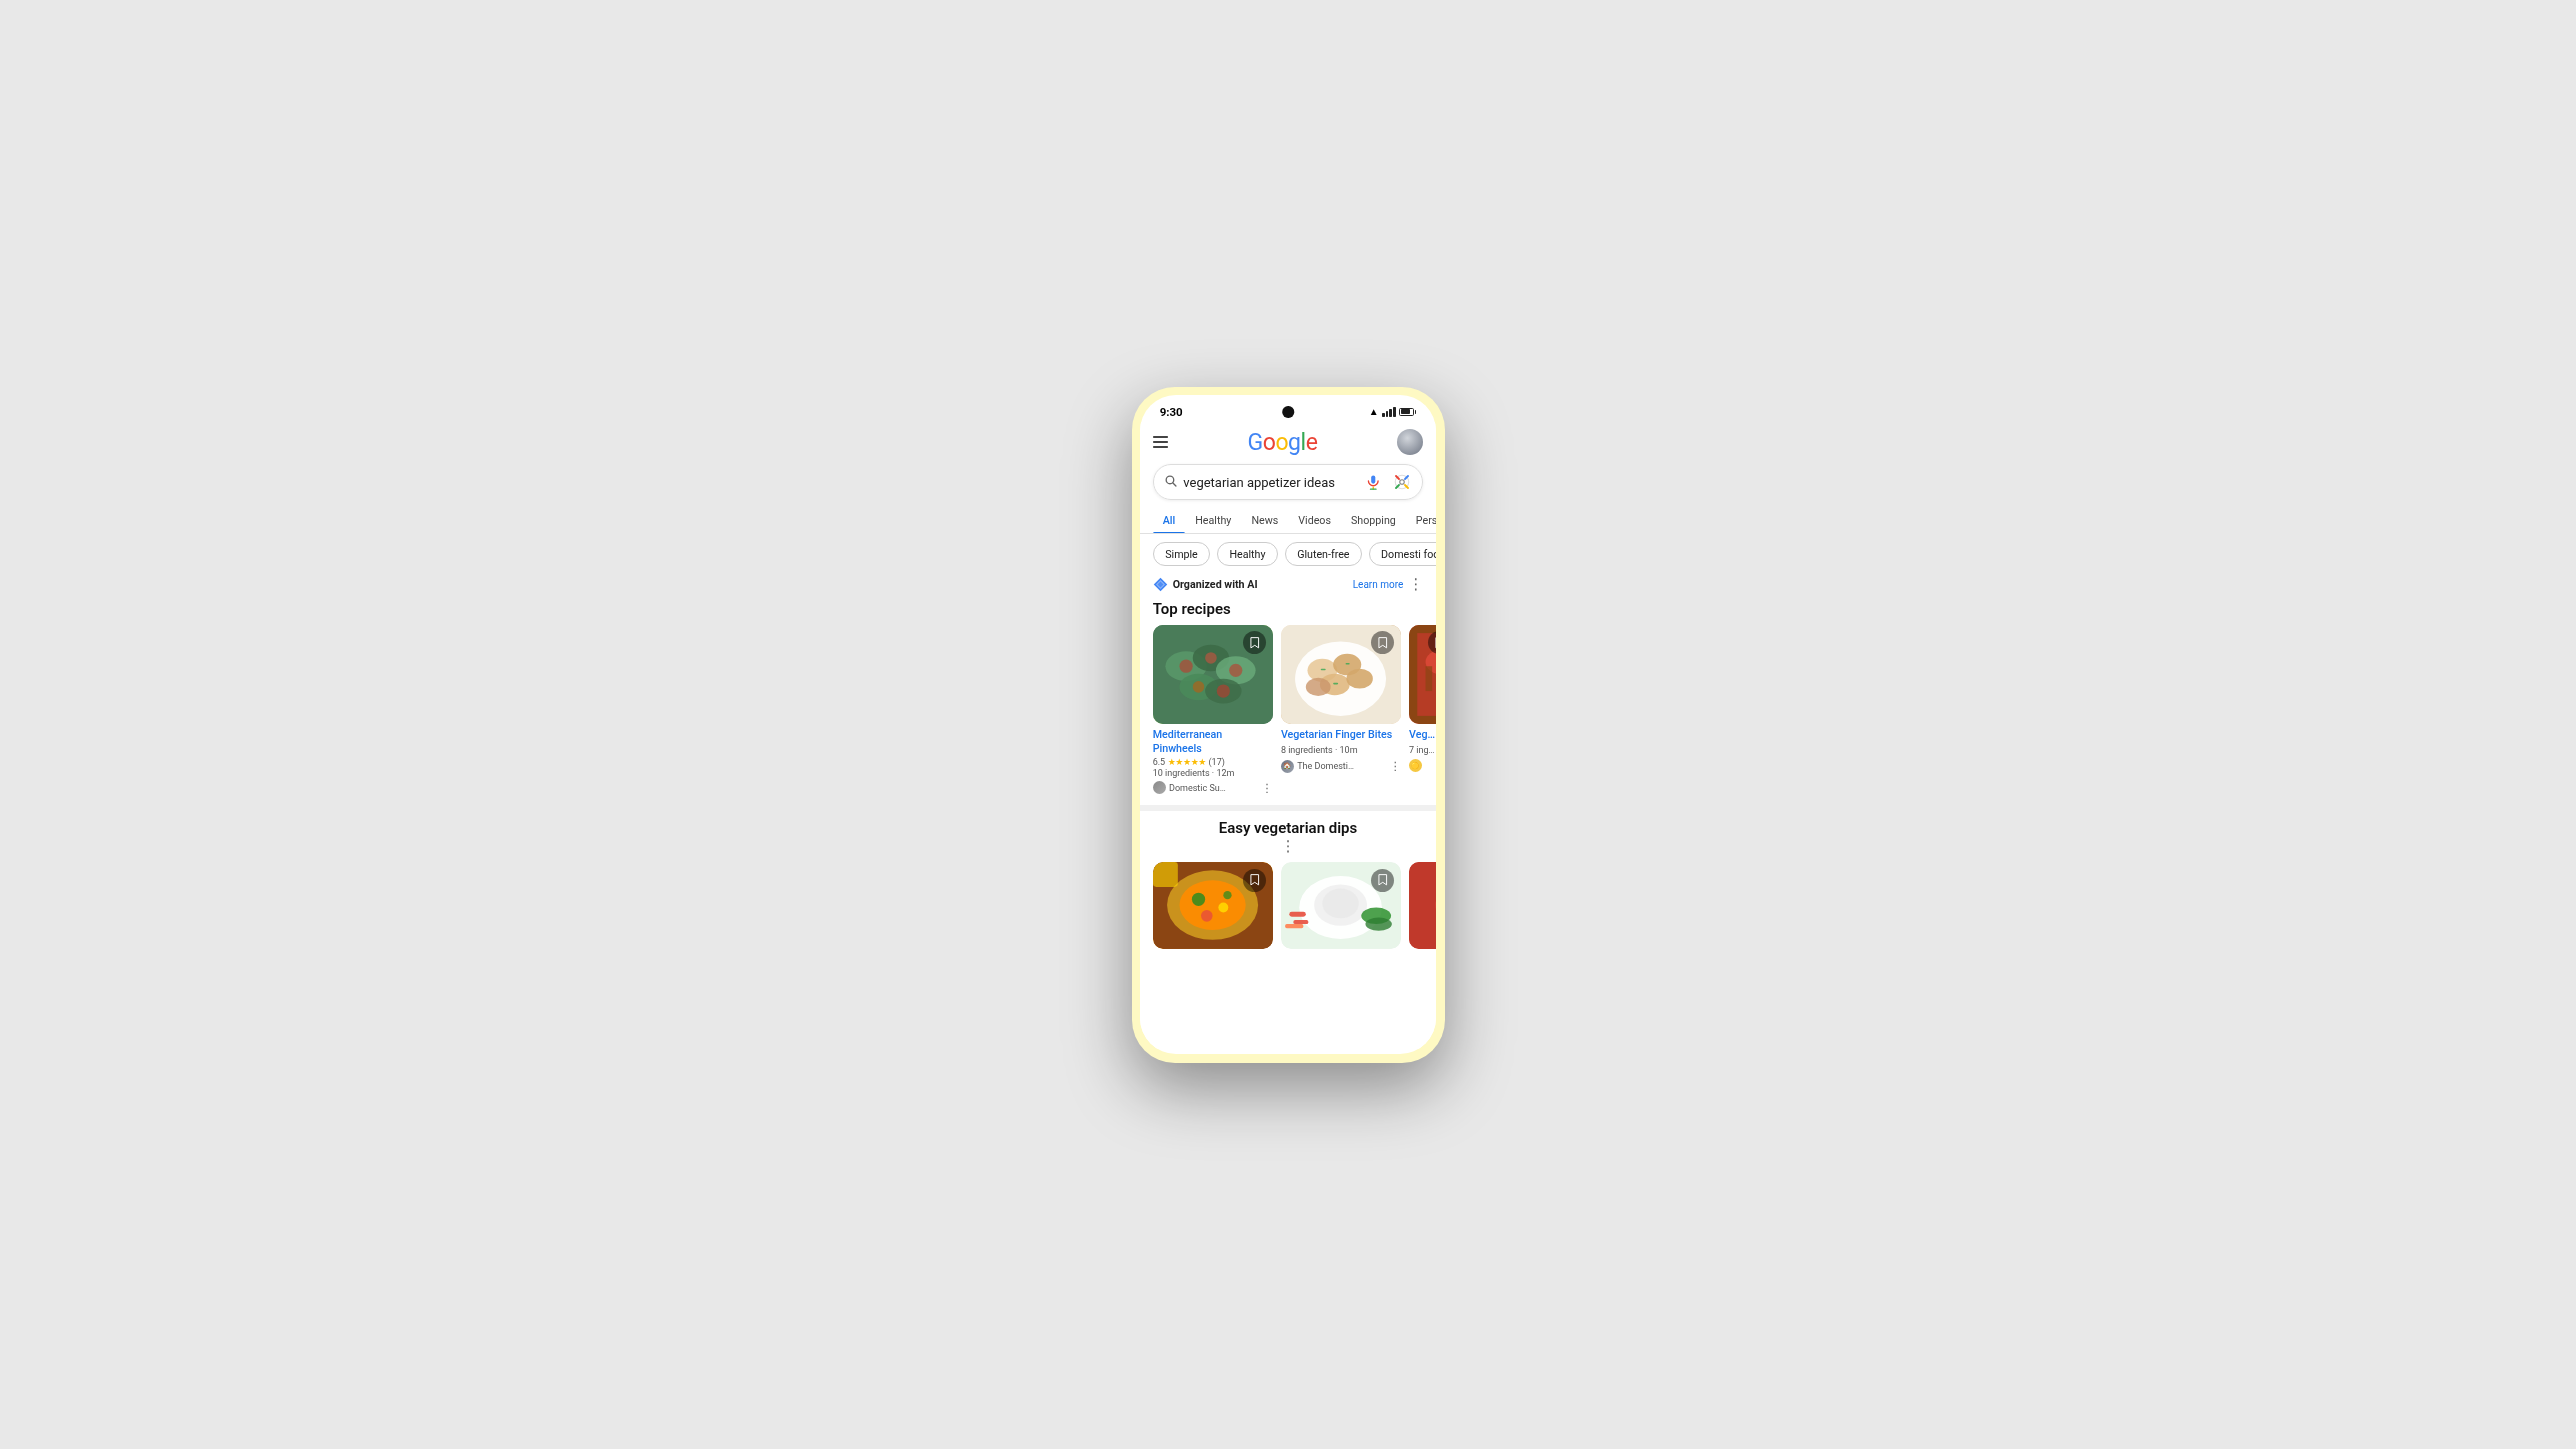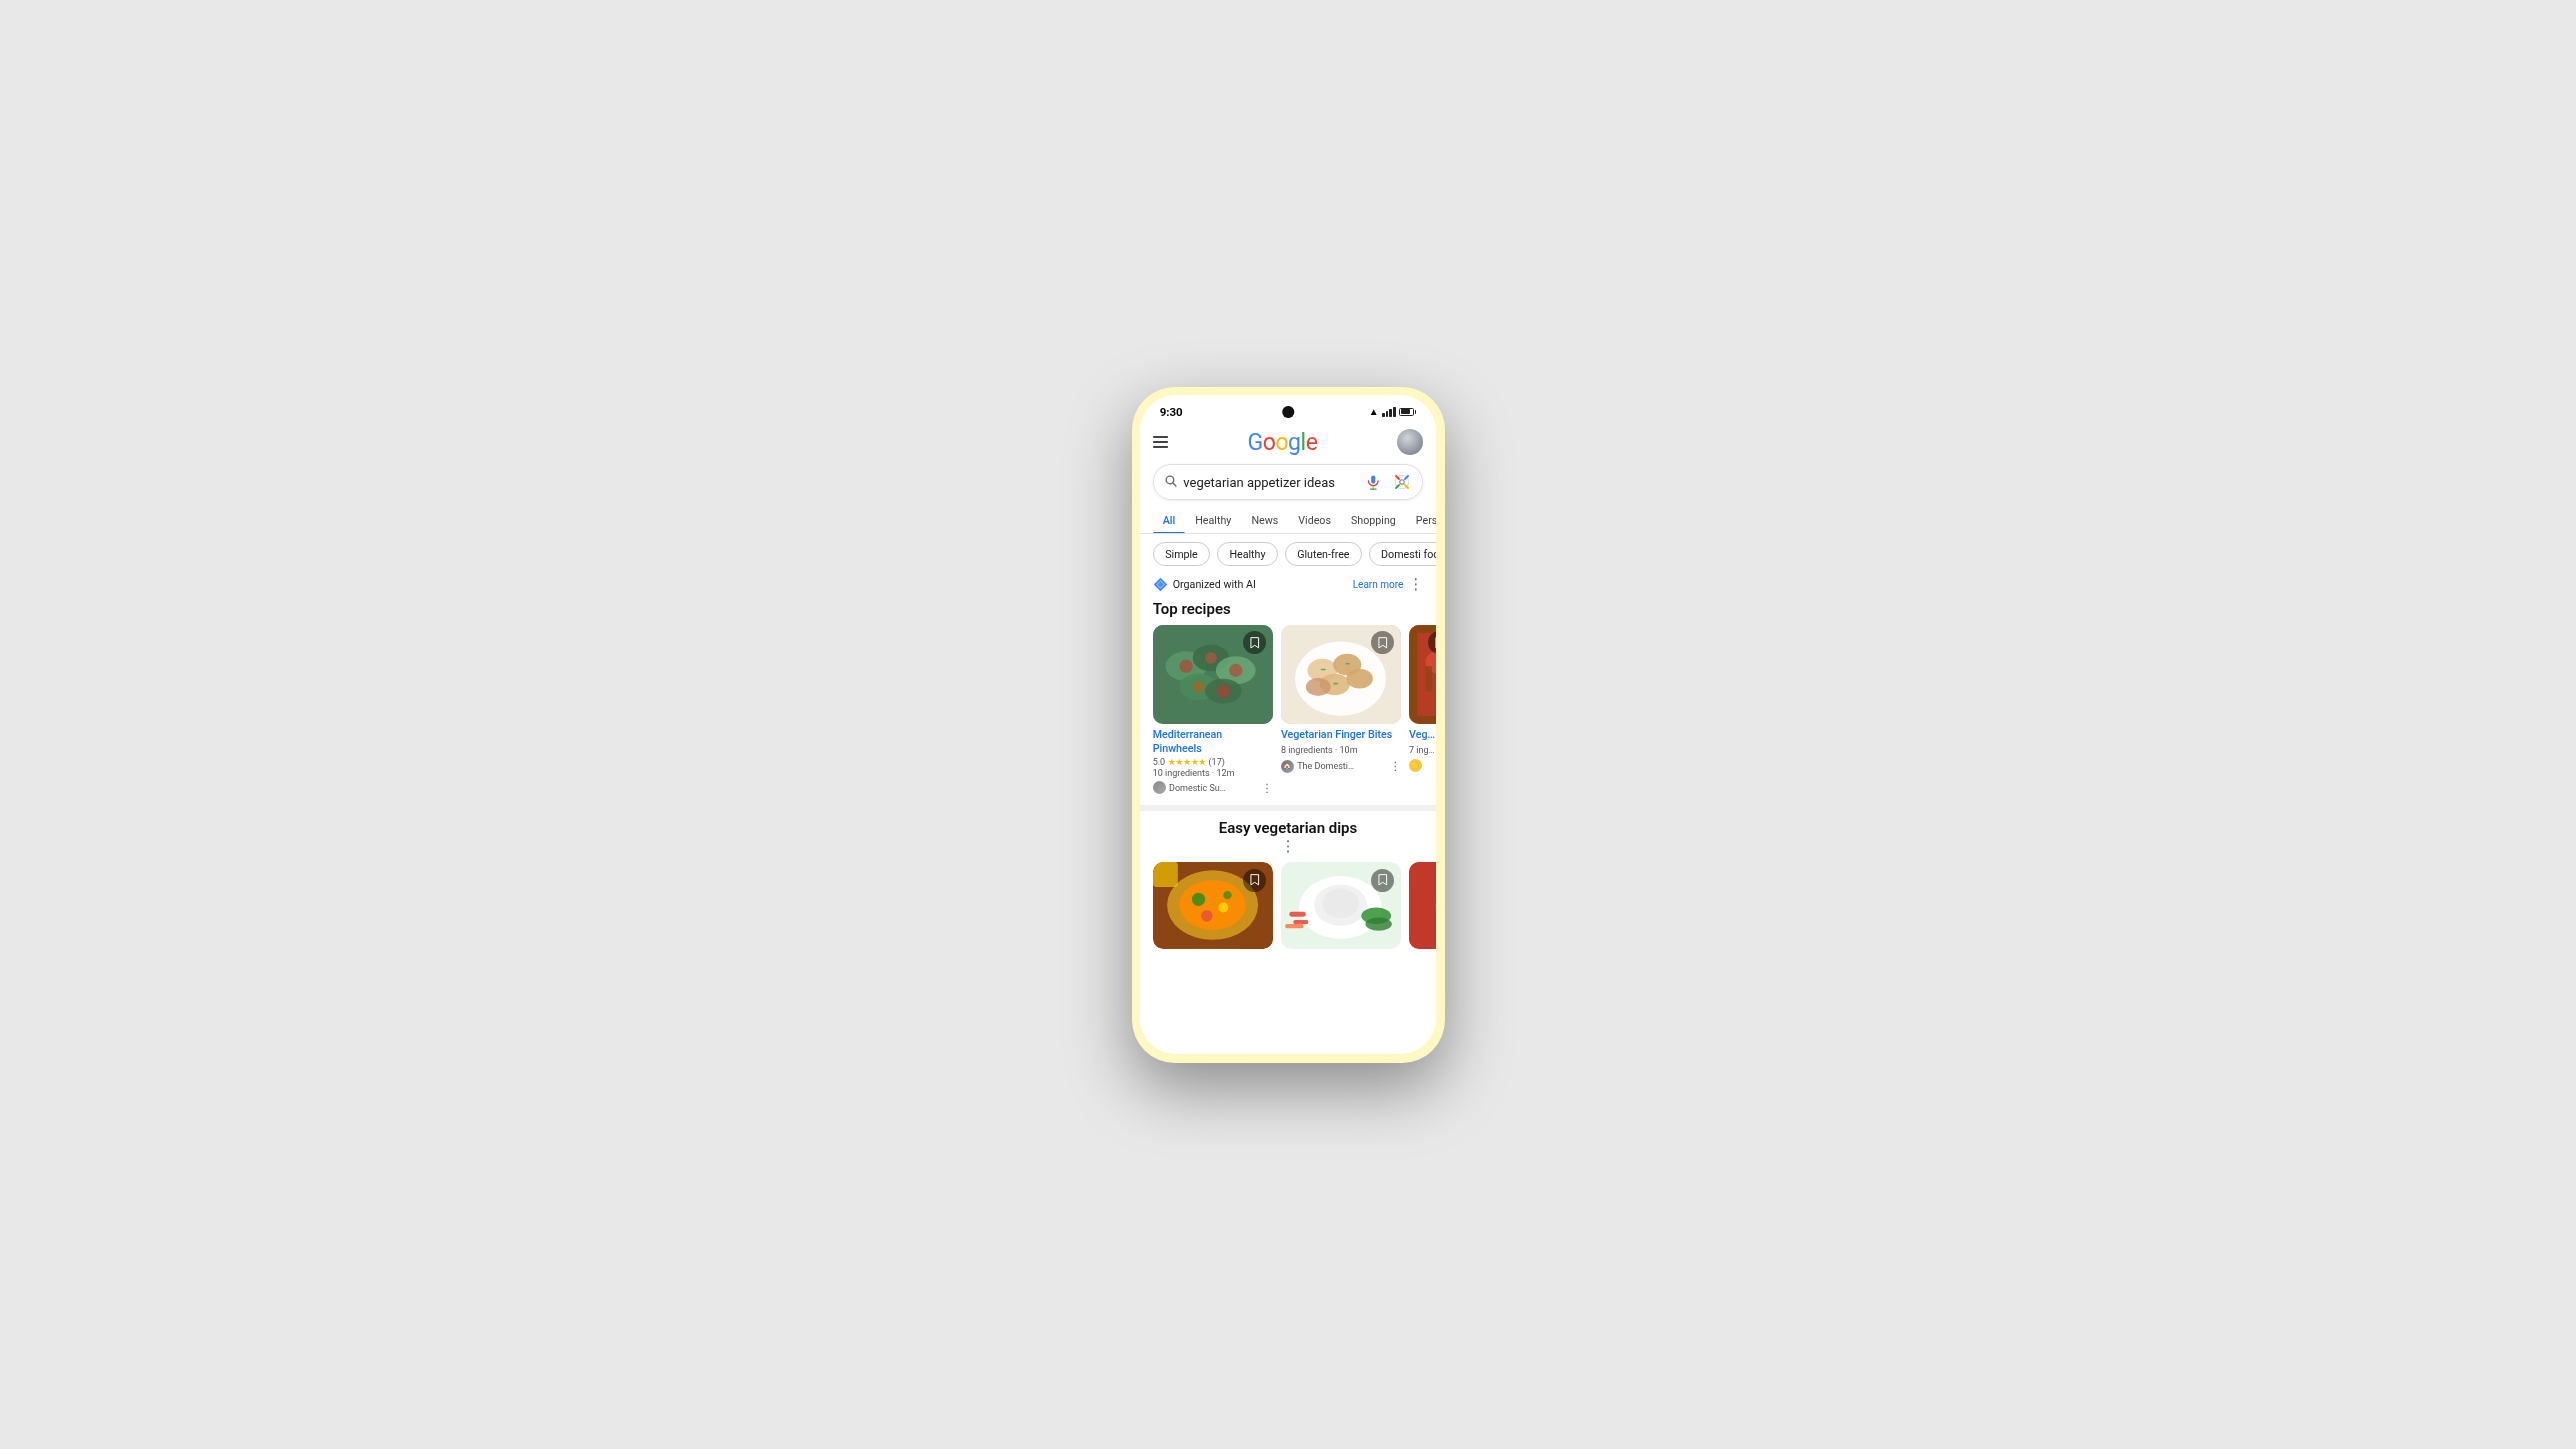--- a/index.html
+++ b/index.html
@@ -219,21 +219,21 @@
     }
 
     .ai-diamond {
       width: 15px;
       height: 15px;
     }
 
     .ai-label {
       font-size: 10.7px;
       color: #222;
-      font-weight: 400;
+      font-weight: 700;
     }
 
     .ai-right {
       display: flex;
       align-items: center;
       gap: 5px;
     }
 
     .learn-more {
       font-size: 10px;
@@ -597,21 +597,21 @@
               </svg>
             </div>
             <div class="bookmark-btn">
               <svg class="bookmark-icon-svg" viewBox="0 0 14 18" fill="none">
                 <path d="M1 1h12v16l-6-4-6 4V1z" stroke="white" stroke-width="1.5" fill="none"></path>
               </svg>
             </div>
           </div>
           <div class="recipe-title">Mediterranean Pinwheels</div>
           <div class="recipe-rating">
-            <span>5.0</span>
+            <span>6.5</span>
             <span class="stars">★★★★★</span>
             <span>(17)</span>
           </div>
           <div class="recipe-meta">
             <span>10 ingredients</span>
             <span> · </span>
             <span>12m</span>
           </div>
           <div class="recipe-source">
             <div class="source-left">

